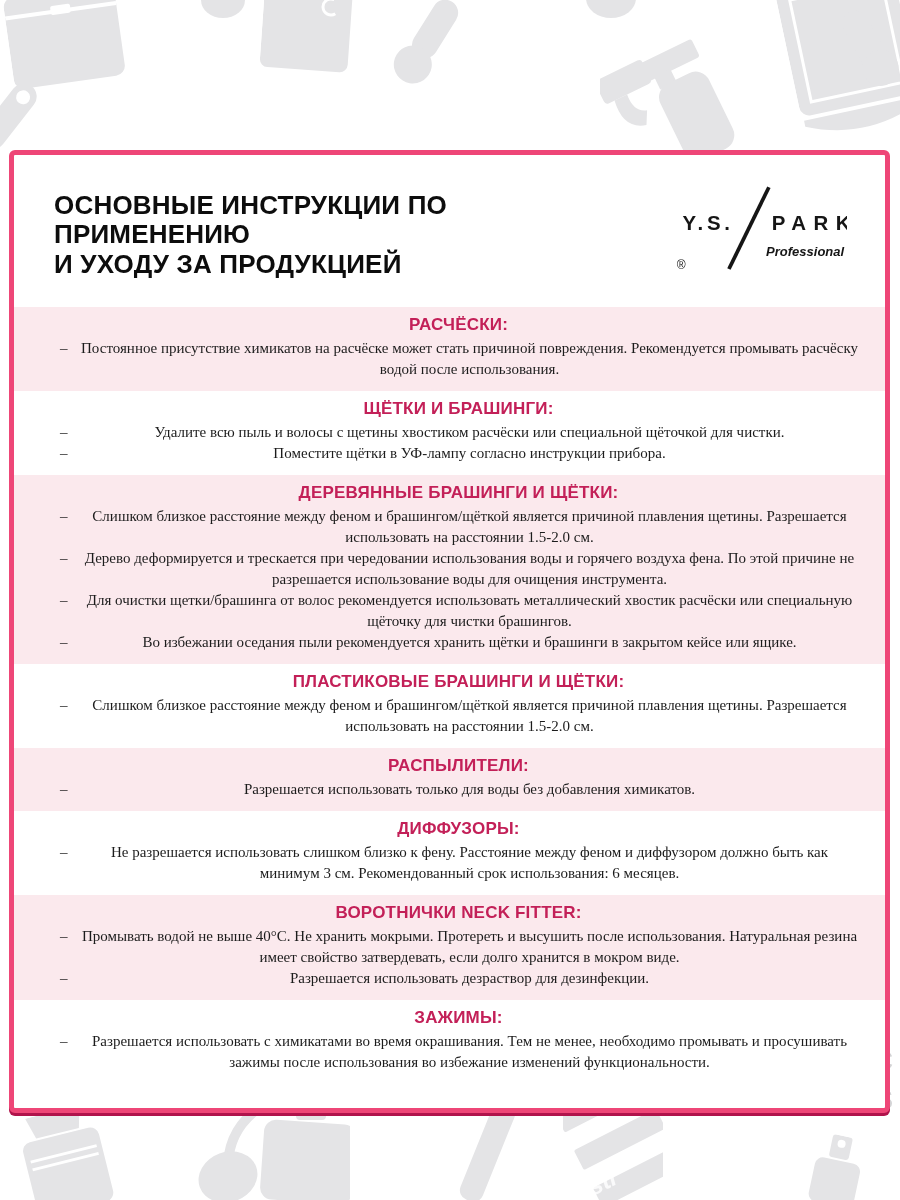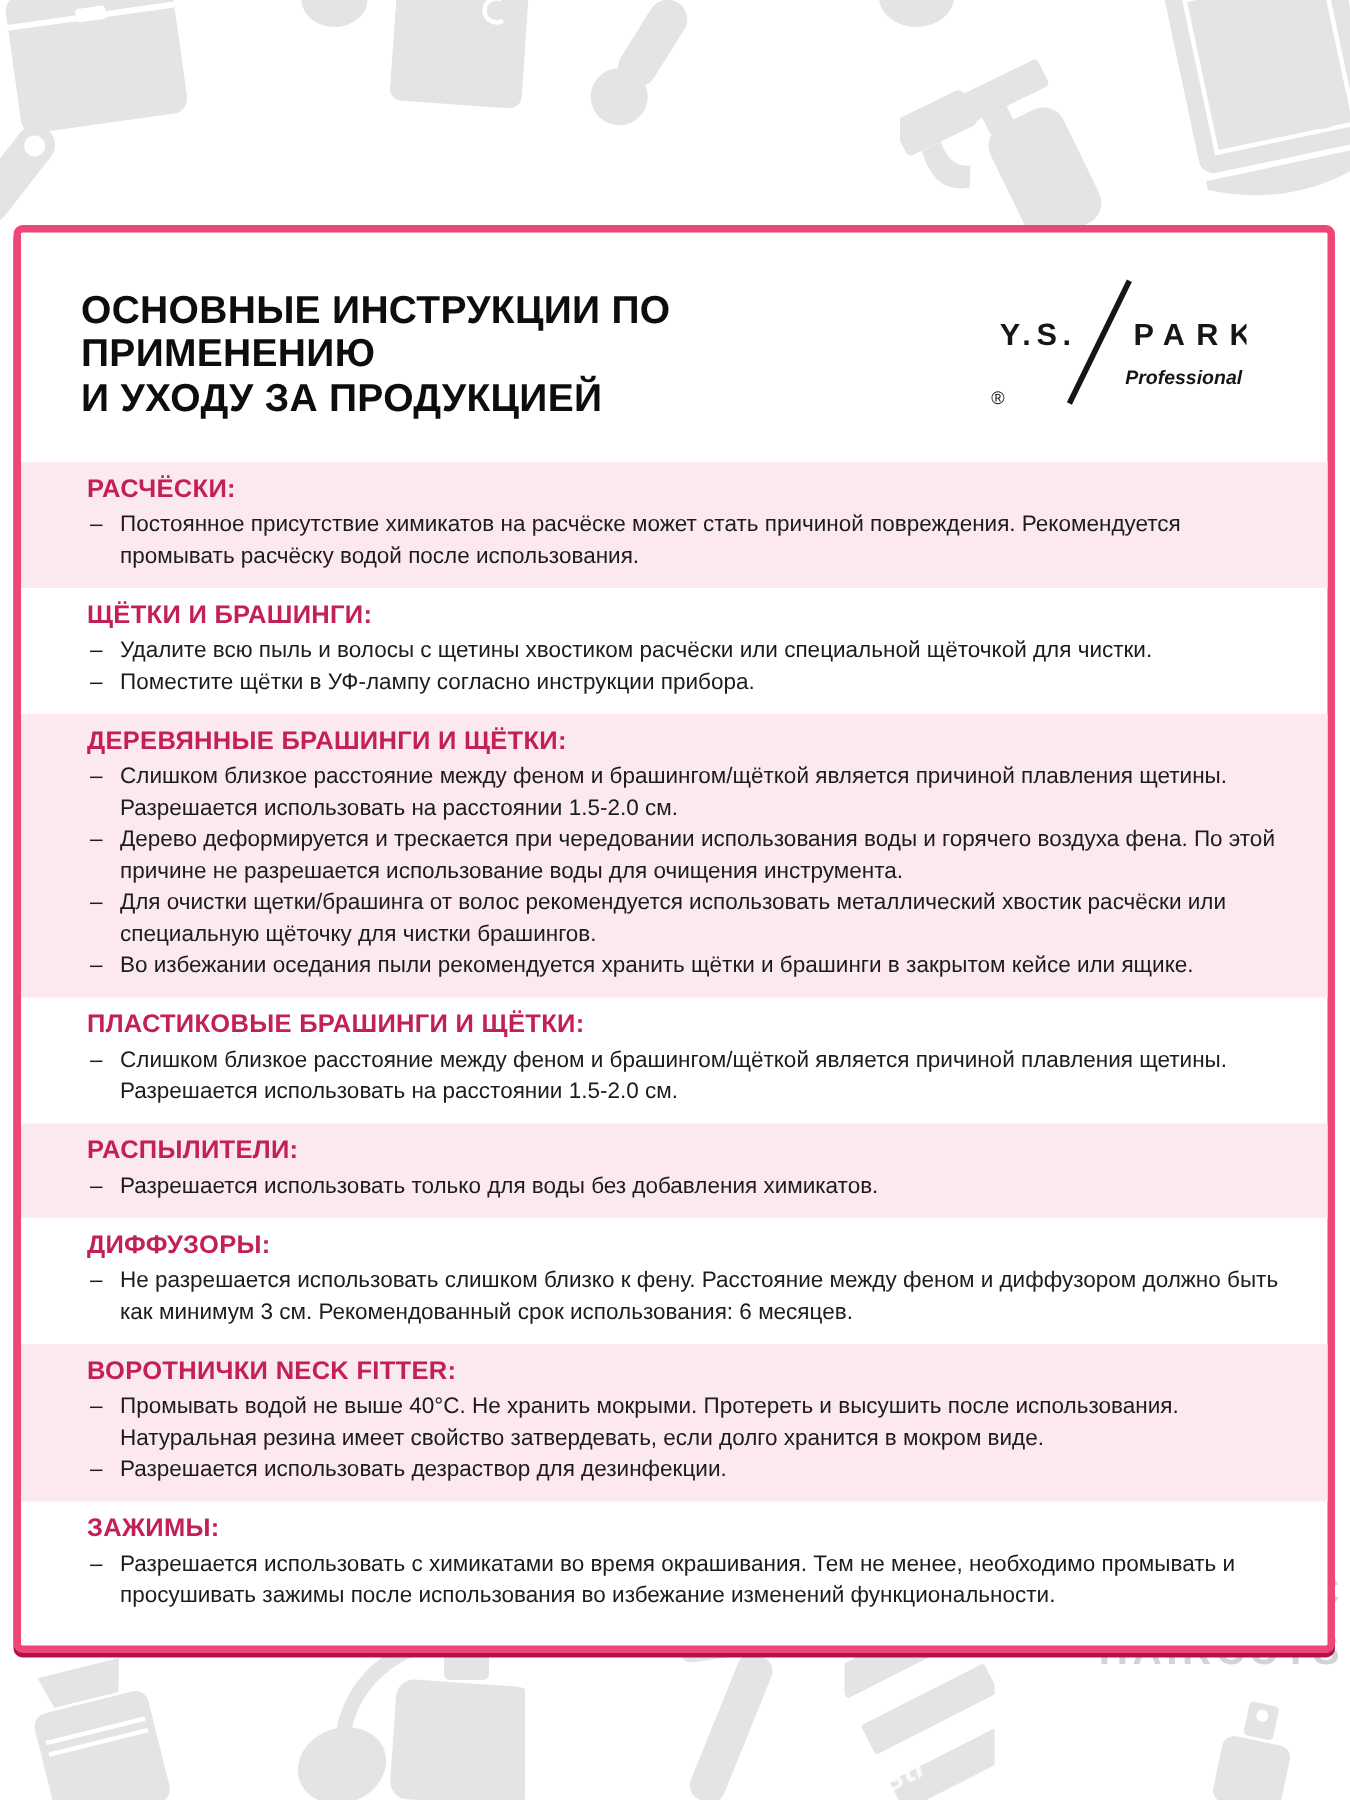--- a/index.html
+++ b/index.html
@@ -23,42 +23,42 @@
     letter-spacing:3px; color:#d3d3d5; line-height:39px;
   }
   
   .card {
     position:absolute; left:9px; top:150px; width:881px; z-index:5;
     box-sizing:border-box; background:#ffffff;
     border:5px solid #ee4677; border-radius:6px;
     box-shadow:0 3px 0 #b0134b;
   }
   .card-header {
-    padding:36px 54px 28px 40px;
-    display:flex; justify-content:space-between; align-items:flex-end;
+    padding:36px 38px 28px 40px;
+    display:flex; justify-content:space-between; align-items:flex-start;
   }
   h1.title {
     margin:0; font-size:26px; line-height:1.13; font-weight:bold;
     color:#0d0d0d; letter-spacing:0.2px; max-width:660px;
   }
   .logo { flex:0 0 auto; margin-top:-6px;margin-left:48px; }
   
   .section { padding:8px 26px 11px 44px; }
   .section.pink { background:#fbe9ed; }
   .sec-title {
     margin:0 0 3px 0; font-size:17px; font-weight:bold;
     color:#c32058; letter-spacing:0.2px;
   }
-  .section ul { margin:0; padding:0; list-style:none; }
+  .section ul { margin:0; padding:0; list-style:none;font-family:Liberation Serif, serif; }
   .section li {
     position:relative; padding-left:22px;
     font-size:15px; line-height:21px; color:#1c1c1c;
   }
   .section li::before { content:"\2013"; position:absolute; left:2px; }
-  #sections { padding-bottom:12px; }
+  #sections { padding-bottom:24px;text-align:center; }
 </style>
 </head>
 <body>
 
 <div class="icon" style="left:8px; top:-18px; transform:rotate(-8deg);">
   <svg width="120" height="105">
       <rect class="g" x="0" y="8" width="112" height="92" rx="10"></rect>
       <rect class="w" x="0" y="26" width="112" height="4"></rect>
       <rect class="w" x="46" y="22" width="20" height="9" rx="2"></rect>
     </svg>

